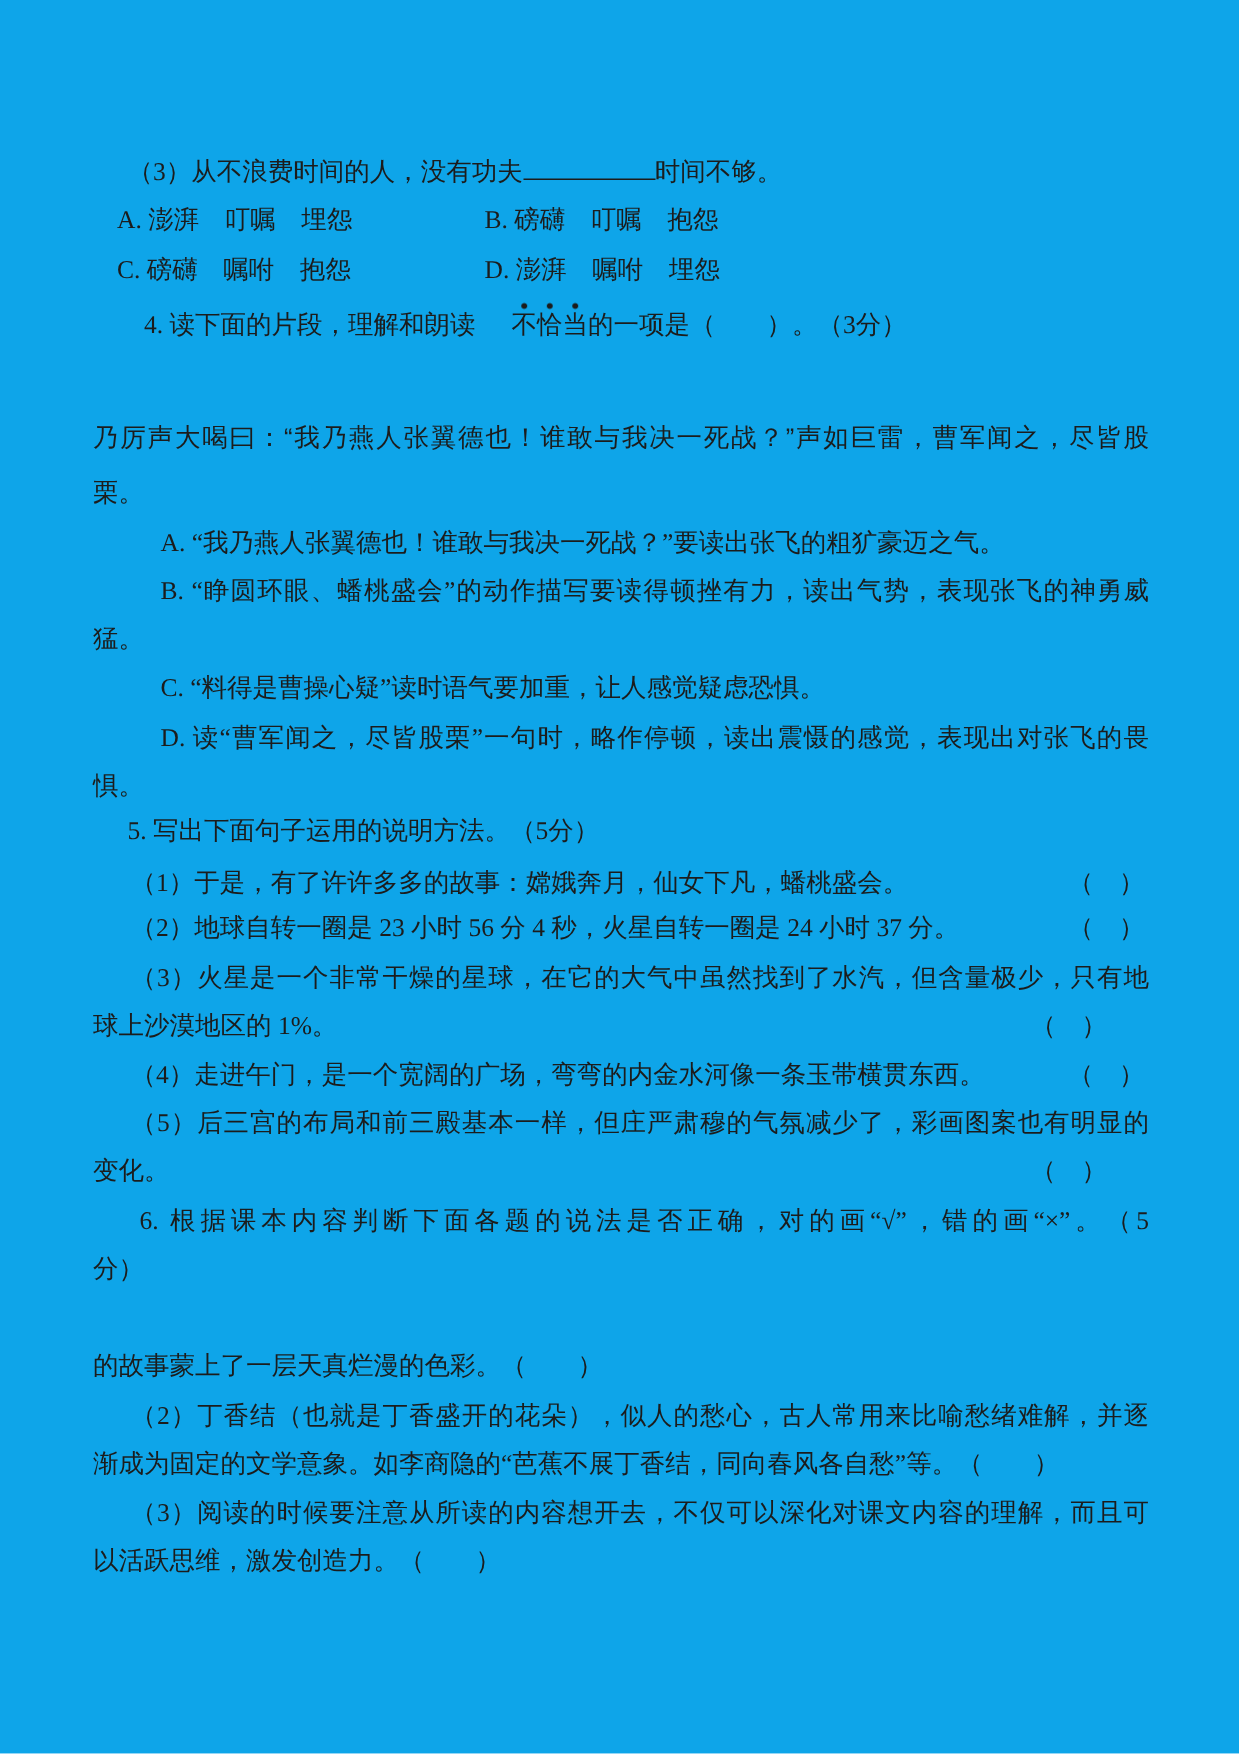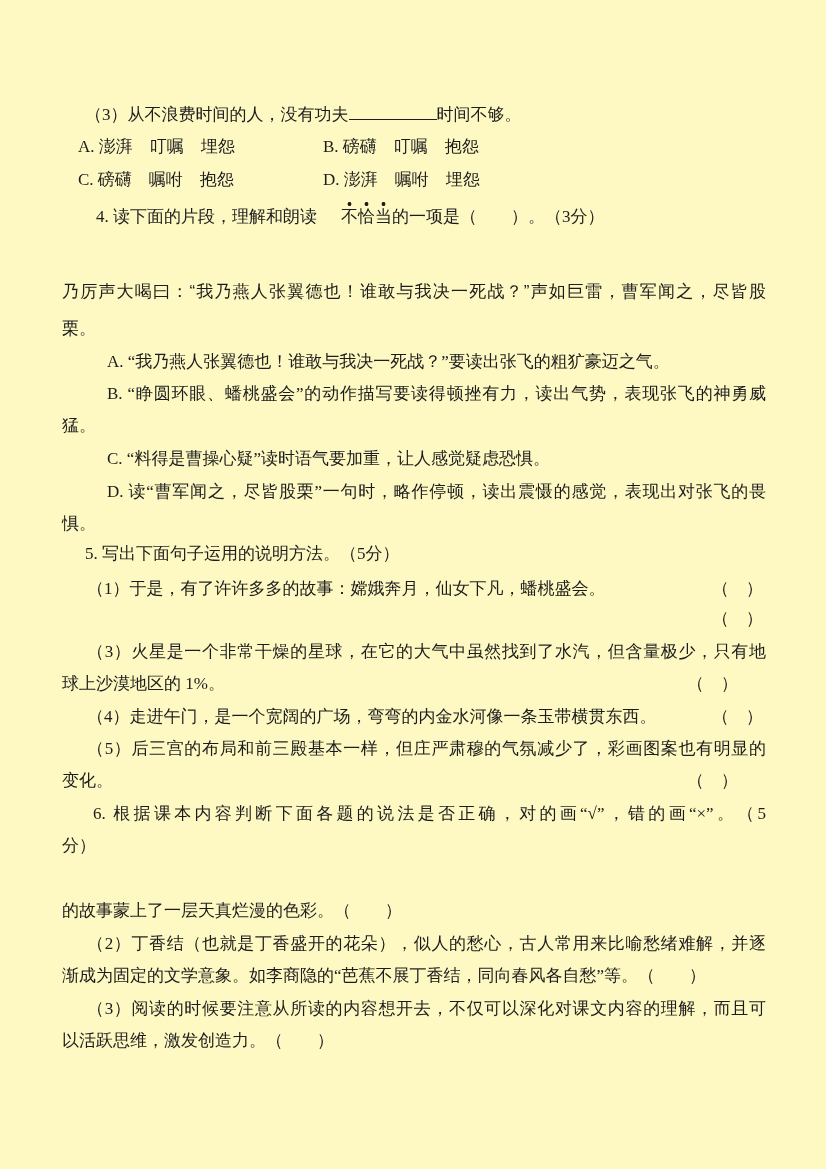--- a/index.html
+++ b/index.html
@@ -1,20 +1,20 @@
 <!DOCTYPE html>
 <html><head>
 <meta charset="utf-8">
 <style>
   * { margin:0; padding:0; box-sizing:border-box; }
   html,body { background:#ffffff; }
   .page {
     position:relative;
     width:826px; height:1169px;
-    background:#fef9c3;
+    background:#0ea5e9;
     font-family:"Liberation Serif","DejaVu Serif",serif;
     font-size:17px;
     color:#1c1c1c;
     overflow:hidden;
   }
   .ln {
     position:absolute;
     left:62px; width:704px;
     height:26px; line-height:26px;
     white-space:nowrap;
@@ -77,20 +77,21 @@
   <div class="ln fj" style="top:479px;text-indent:45px">D. 读“曹军闻之，尽皆股栗”一句时，略作停顿，读出震慑的感觉，表现出对张飞的畏</div>
   <div class="ln" style="top:511px">惧。</div>
 
   <div class="ln" style="top:541px;text-indent:23px">5. 写出下面句子运用的说明方法。（5分）</div>
 
   <div class="ln" style="top:576px;text-indent:25px">
     <span>（1）于是，有了许许多多的故事：嫦娥奔月，仙女下凡，蟠桃盛会。</span>
     <span class="pr">（　）</span>
   </div>
   <div class="ln" style="top:606px;text-indent:25px">
+    <span>（2）地球自转一圈是 23 小时 56 分 4 秒，火星自转一圈是 24 小时 37 分。</span>
     <span class="pr">（　）</span>
   </div>
   <div class="ln fj" style="top:639px;text-indent:25px">（3）火星是一个非常干燥的星球，在它的大气中虽然找到了水汽，但含量极少，只有地</div>
   <div class="ln" style="top:671px">
     <span>球上沙漠地区的 1%。</span>
     <span class="pr">（　）</span>
   </div>
   <div class="ln" style="top:704px;text-indent:25px">
     <span>（4）走进午门，是一个宽阔的广场，弯弯的内金水河像一条玉带横贯东西。</span>
     <span class="pr">（　）</span>

